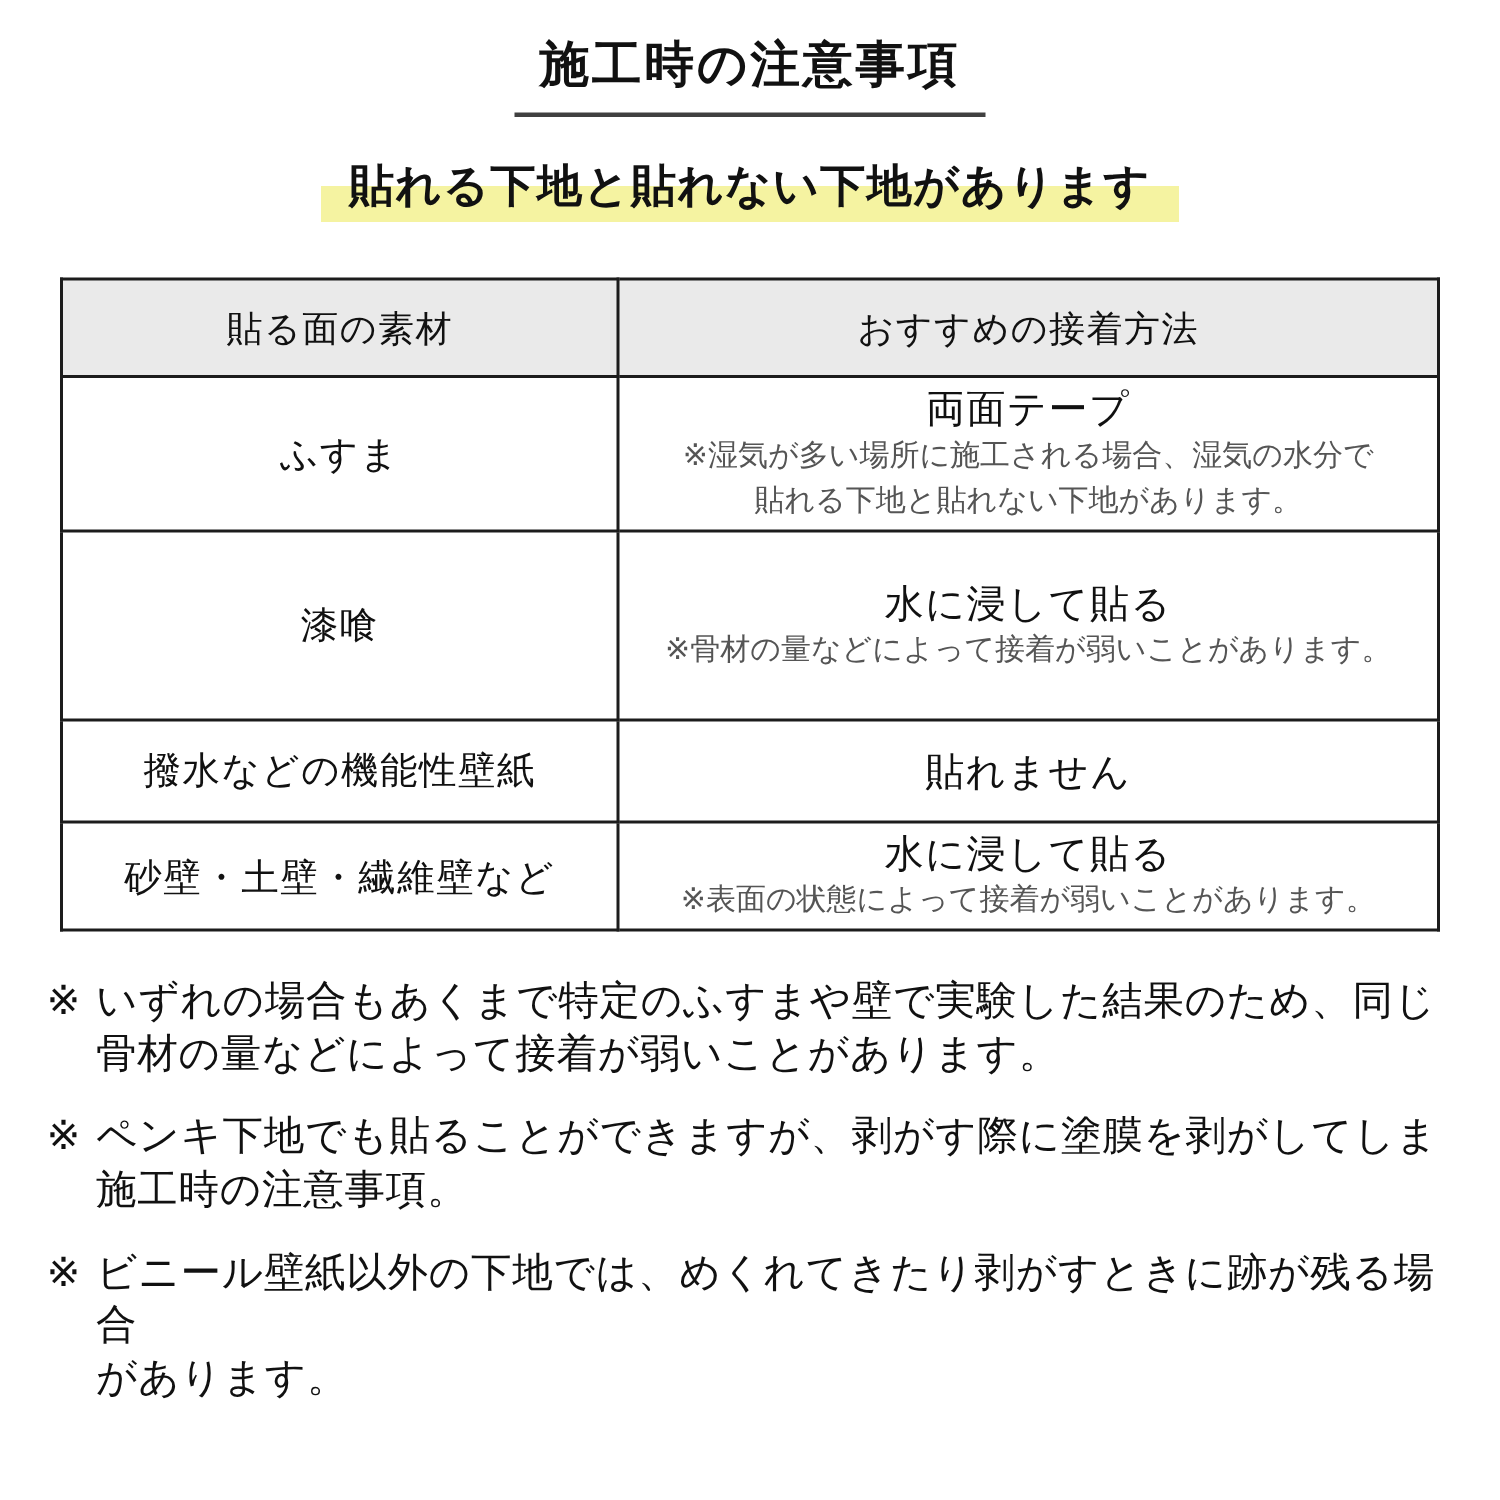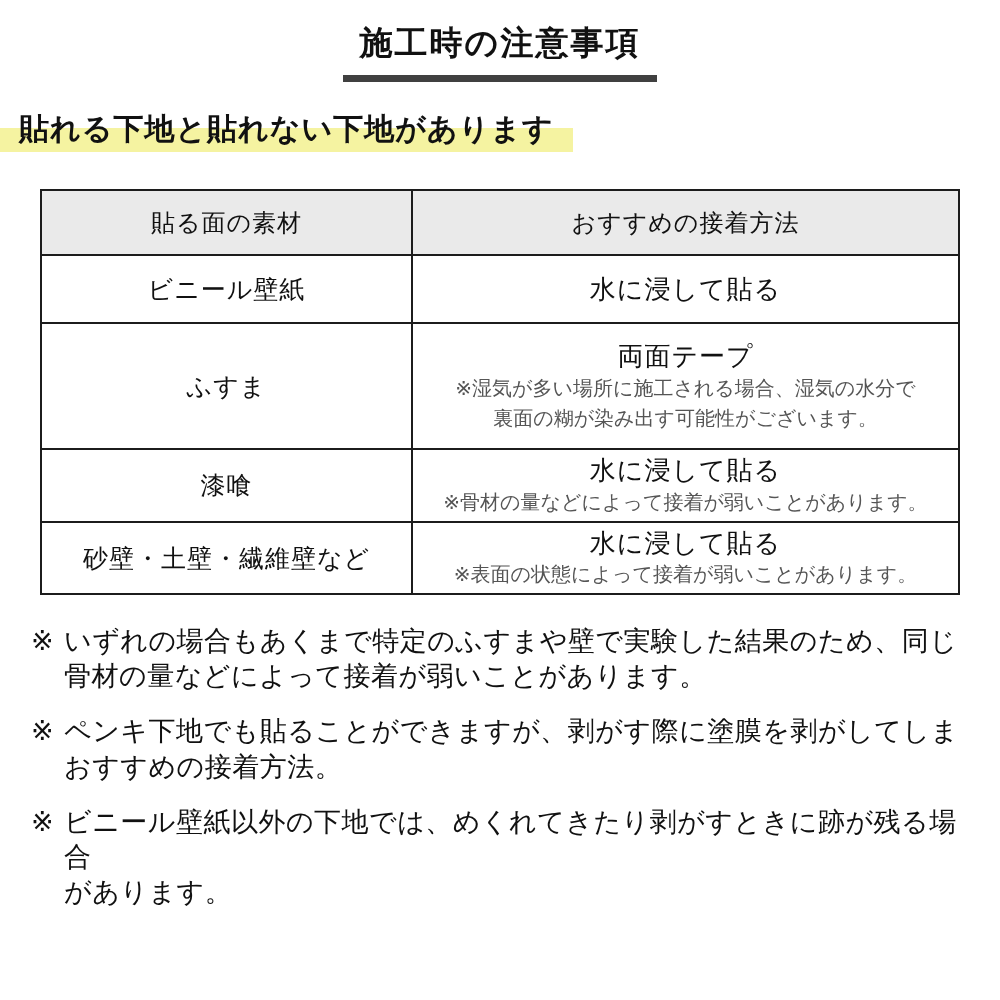--- a/index.html
+++ b/index.html
@@ -18,25 +18,25 @@
   }
   .page { width: 1000px; height: 1000px; position: relative; }
 
   
   .title-wrap { padding-top: 22px; text-align: center; }
   .page-title {
     display: inline-block;
     font-size: 33px; font-weight: 700; letter-spacing: 2px;
     line-height: 1.25;
     padding: 0 17px 12px;
-    border-bottom: 7px solid #404040;
+    border-bottom: 3px solid #404040;
   }
 
   
-  .subtitle-wrap { margin-top: 29px; }
+  .subtitle-wrap { margin-top: 29px; text-align: center; }
   .subtitle {
     display: inline-block;
     font-size: 30px; font-weight: 700; letter-spacing: 1px;
     line-height: 1.2;
     padding: 0 19px 5px;
     background: linear-gradient(to bottom, transparent 42%, var(--highlight-yellow) 42%);
   }
 
   
   table.adhesion {
@@ -102,38 +102,38 @@
         <col class="c2">
       </colgroup>
     <thead>
       <tr>
         <th>貼る面の素材</th>
         <th>おすすめの接着方法</th>
       </tr>
     </thead>
     <tbody>
         <tr>
-          <td class="material">ビニール壁紙</td>
-          <td class="method">
-            <div class="method-main">水に浸して貼る</div>
-          </td>
-        </tr>
-        <tr>
           <td class="material">ふすま</td>
           <td class="method">
             <div class="method-main">両面テープ</div>
             <div class="cell-note">※湿気が多い場所に施工される場合、湿気の水分で</div>
-            <div class="cell-note">裏面の糊が染み出す可能性がございます。</div>
+            <div class="cell-note">貼れる下地と貼れない下地があります。</div>
           </td>
         </tr>
         <tr>
           <td class="material">漆喰</td>
           <td class="method">
             <div class="method-main">水に浸して貼る</div>
             <div class="cell-note">※骨材の量などによって接着が弱いことがあります。</div>
+          </td>
+        </tr>
+        <tr>
+          <td class="material">撥水などの機能性壁紙</td>
+          <td class="method">
+            <div class="method-main">貼れません</div>
           </td>
         </tr>
         <tr>
           <td class="material">砂壁・土壁・繊維壁など</td>
           <td class="method">
             <div class="method-main">水に浸して貼る</div>
             <div class="cell-note">※表面の状態によって接着が弱いことがあります。</div>
           </td>
         </tr>
       </tbody>
@@ -144,21 +144,21 @@
         <span class="marker">※</span>
         <div class="note-body">
           <div class="note-line">いずれの場合もあくまで特定のふすまや壁で実験した結果のため、同じ</div>
           <div class="note-line">骨材の量などによって接着が弱いことがあります。</div>
         </div>
       </div>
       <div class="note">
         <span class="marker">※</span>
         <div class="note-body">
           <div class="note-line">ペンキ下地でも貼ることができますが、剥がす際に塗膜を剥がしてしま</div>
-          <div class="note-line">おすすめの接着方法。</div>
+          <div class="note-line">施工時の注意事項。</div>
         </div>
       </div>
       <div class="note">
         <span class="marker">※</span>
         <div class="note-body">
           <div class="note-line">ビニール壁紙以外の下地では、めくれてきたり剥がすときに跡が残る場合</div>
           <div class="note-line">があります。</div>
         </div>
       </div>
     </div>

